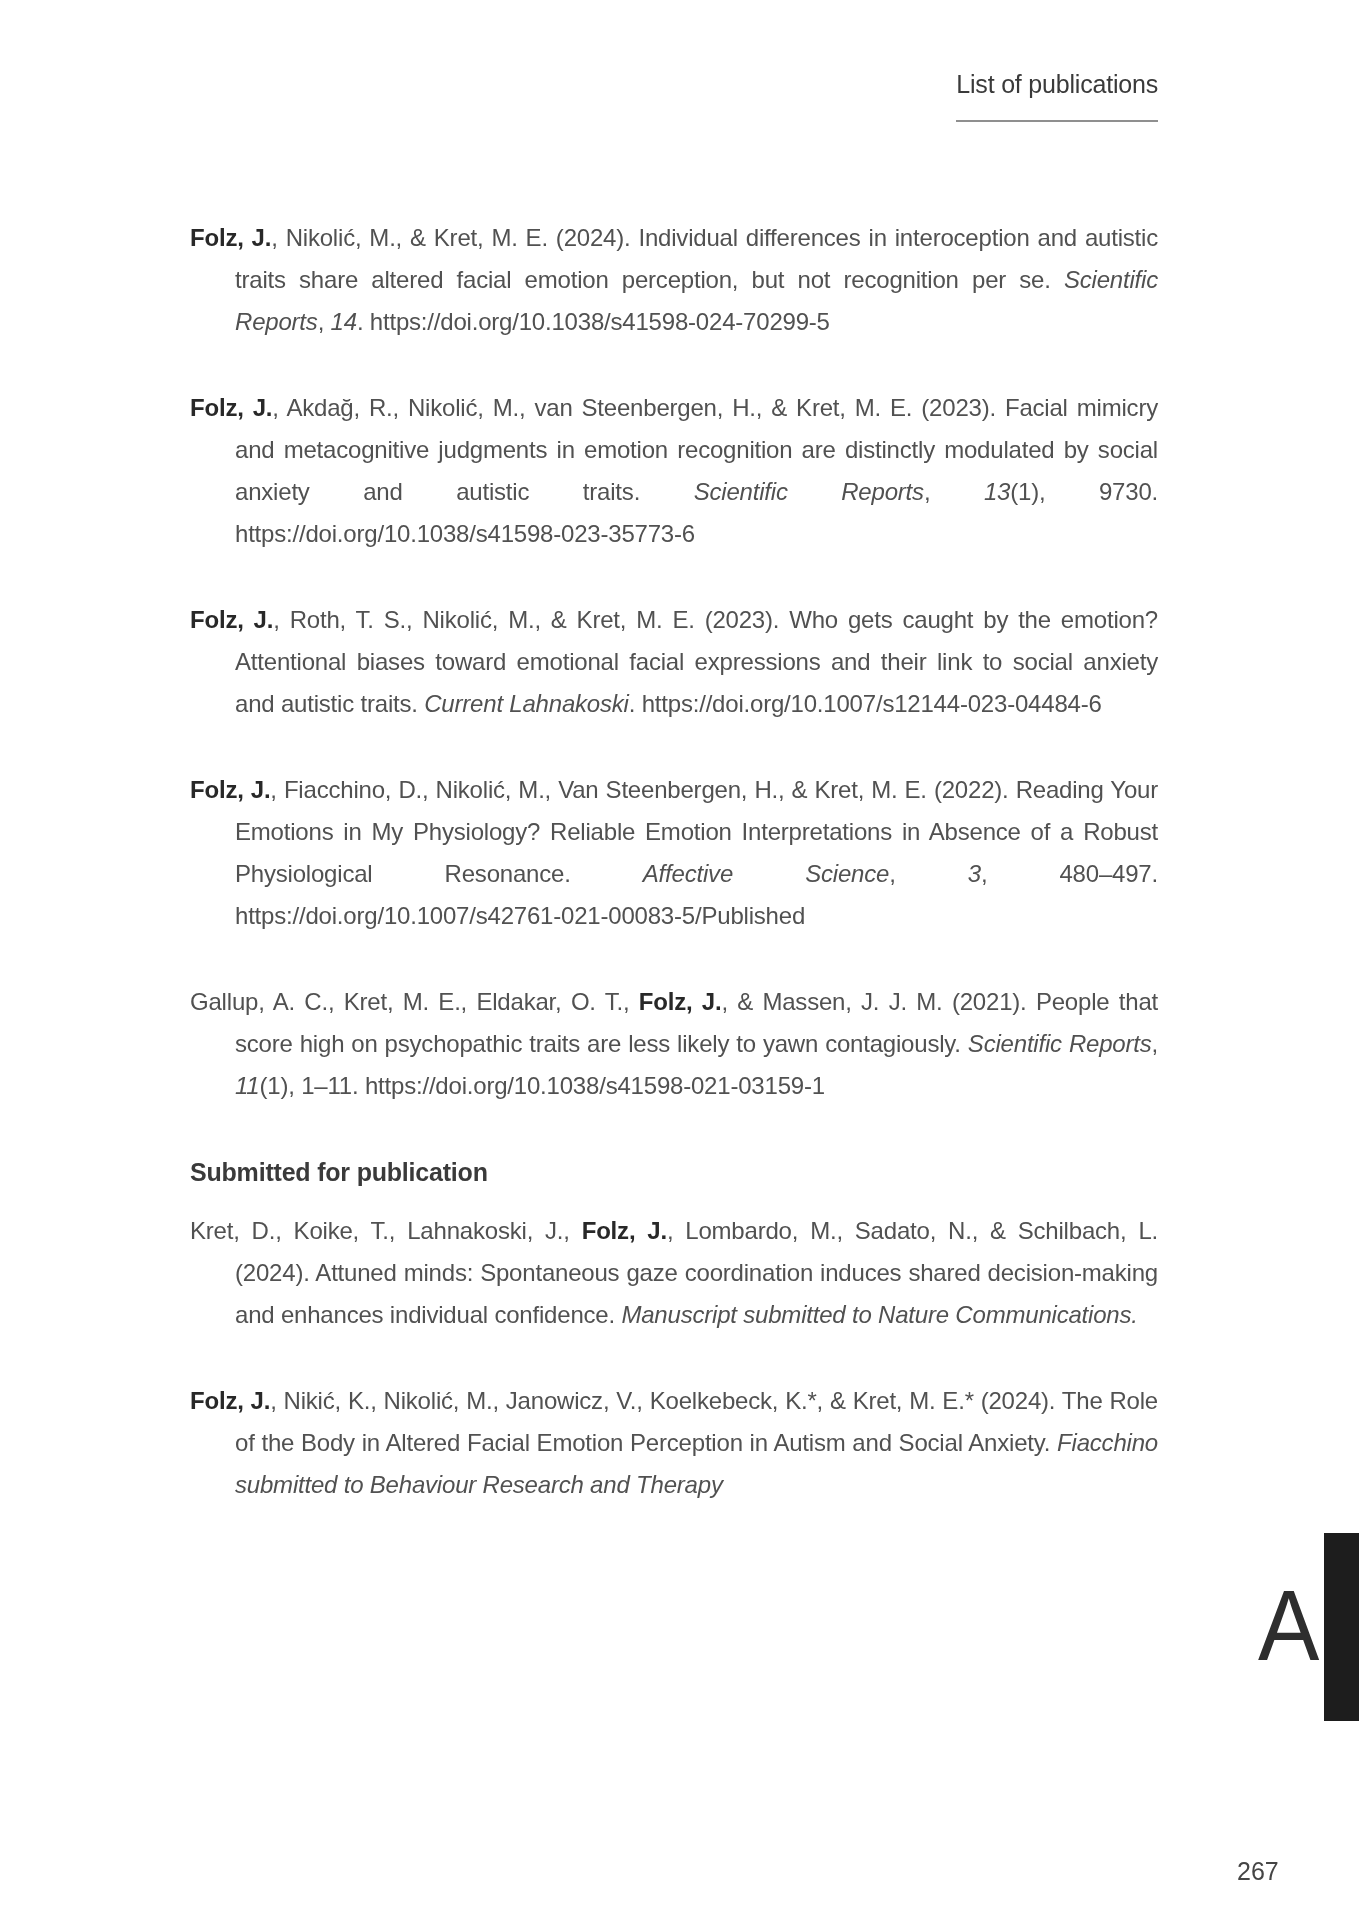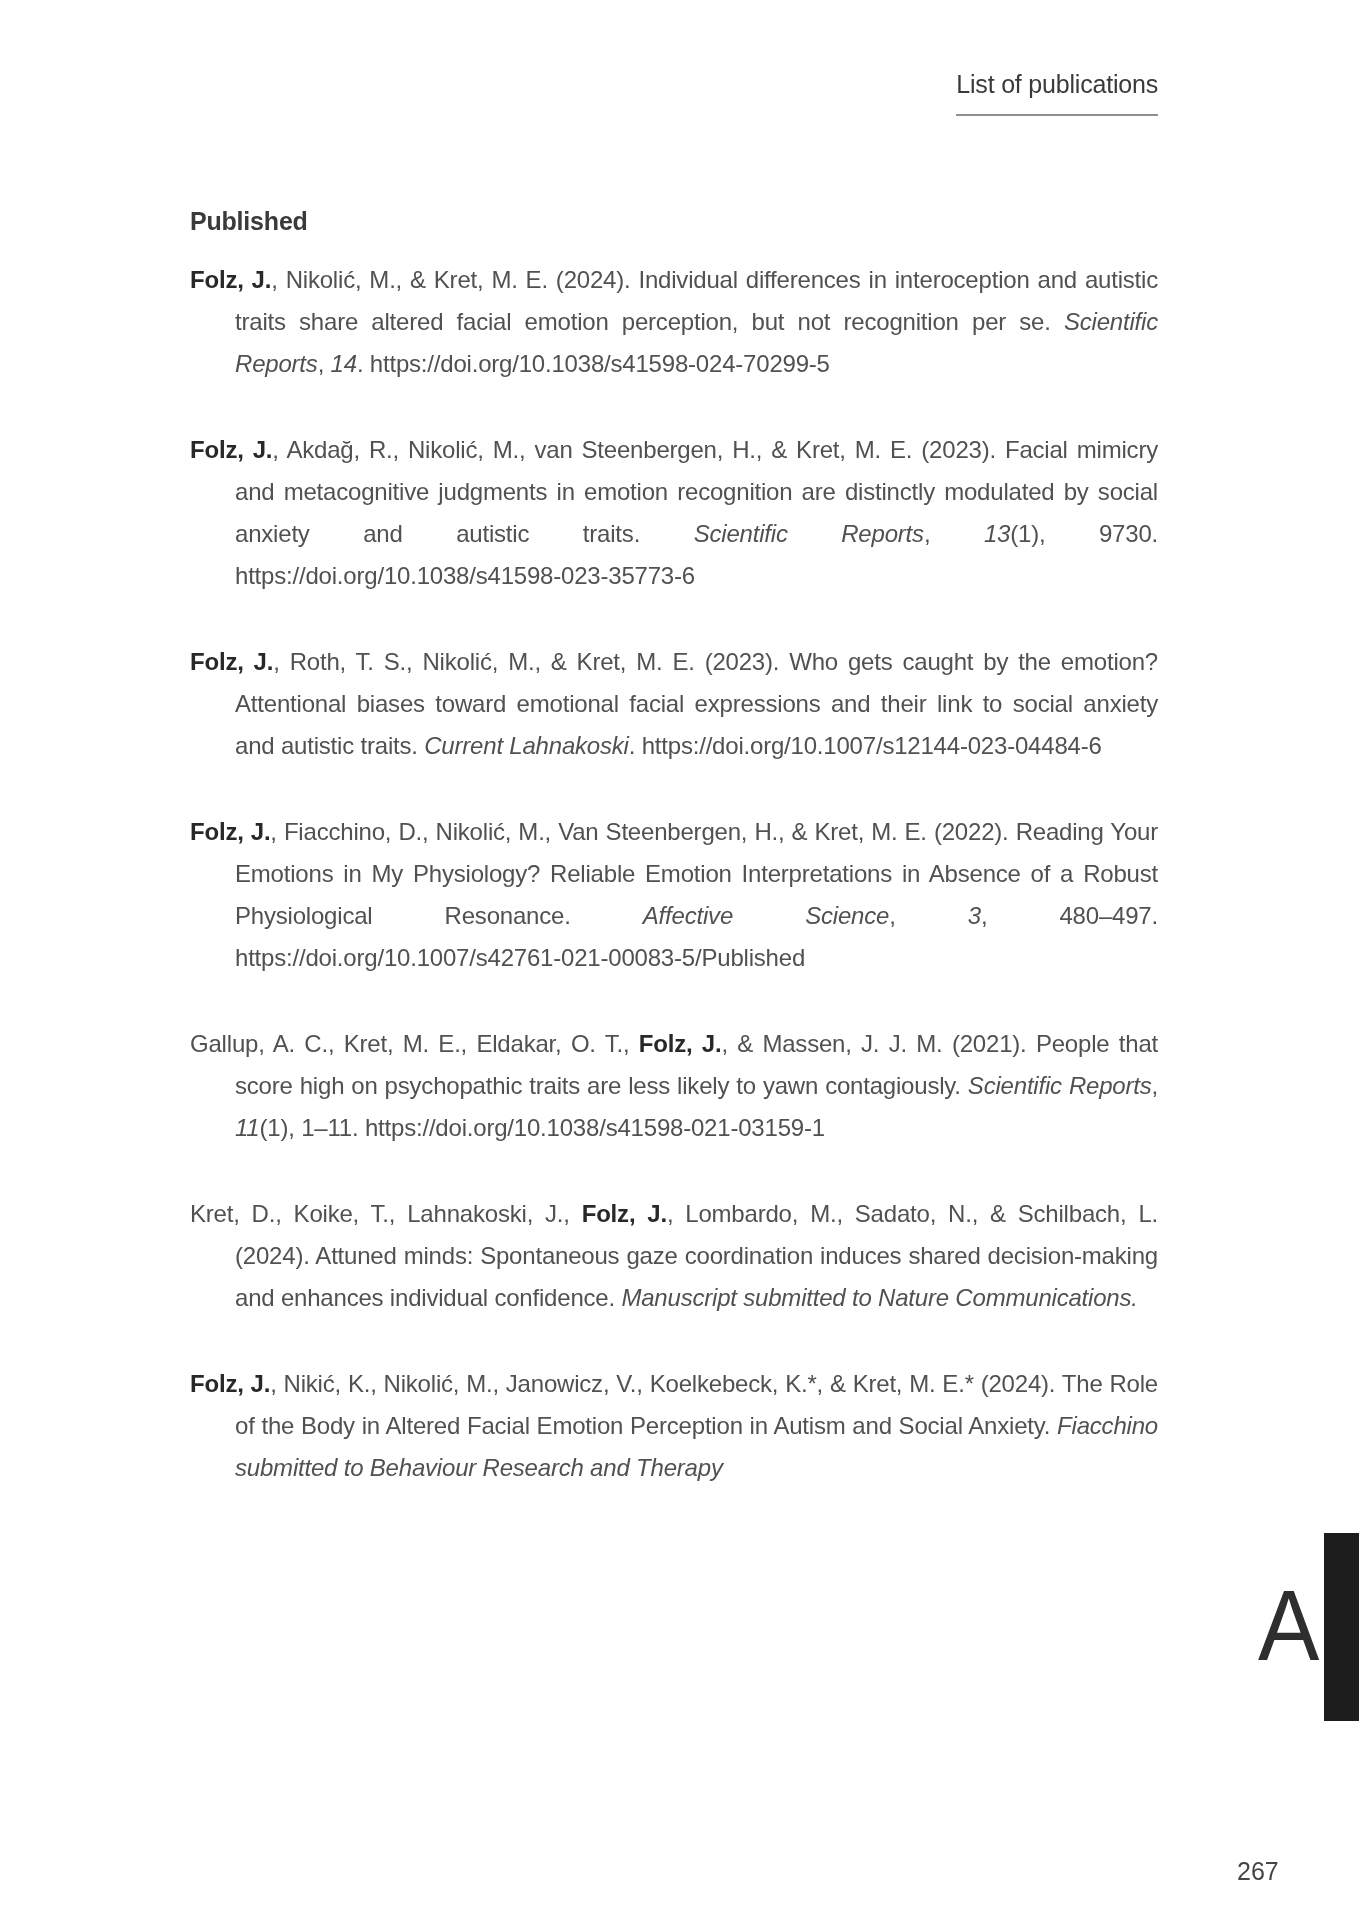--- a/index.html
+++ b/index.html
@@ -24,21 +24,21 @@
   .header {
     position: absolute;
     top: 70px;
     right: 201px;
   }
   .header-text {
     display: inline-block;
     font-size: 25px;
     letter-spacing: -0.2px;
     color: var(--heading);
-    padding-bottom: 15px;
+    padding-bottom: 21px;
     border-bottom: 2px solid var(--underline);
   }
   .content {
     position: absolute;
     left: 190px;
     top: 200px;
     width: 968px;
   }
   .section-heading {
     font-size: 25px;
@@ -93,29 +93,29 @@
 <body>
 
 <div class="page">
 
   <div class="header">
     <span class="header-text">List of publications</span>
   </div>
 
   <main class="content">
   <section class="pub-section">
-    <h2 class="section-heading">Published</h2>
   <p class="ref"><span class="seg-bold">Folz, J.</span><span class="">, Nikolić, M., &amp; Kret, M. E. (2024). Individual differences in interoception and autistic traits share altered facial emotion perception, but not recognition per se. </span><span class=" seg-italic">Scientific Reports</span><span class="">, </span><span class=" seg-italic">14</span><span class="">. https://doi.org/10.1038/s41598-024-70299-5</span></p>
         <p class="ref"><span class="seg-bold">Folz, J.</span><span class="">, Akdağ, R., Nikolić, M., van Steenbergen, H., &amp; Kret, M. E. (2023). Facial mimicry and metacognitive judgments in emotion recognition are distinctly modulated by social anxiety and autistic traits. </span><span class=" seg-italic">Scientific Reports</span><span class="">, </span><span class=" seg-italic">13</span><span class="">(1), 9730. https://doi.org/10.1038/s41598-023-35773-6</span></p>
         <p class="ref"><span class="seg-bold">Folz, J.</span><span class="">, Roth, T. S., Nikolić, M., &amp; Kret, M. E. (2023). Who gets caught by the emotion? Attentional biases toward emotional facial expressions and their link to social anxiety and autistic traits. </span><span class=" seg-italic">Current Lahnakoski</span><span class="">. https://doi.org/10.1007/s12144-023-04484-6</span></p>
         <p class="ref"><span class="seg-bold">Folz, J.</span><span class="">, Fiacchino, D., Nikolić, M., Van Steenbergen, H., &amp; Kret, M. E. (2022). Reading Your Emotions in My Physiology? Reliable Emotion Interpretations in Absence of a Robust Physiological Resonance. </span><span class=" seg-italic">Affective Science</span><span class="">, </span><span class=" seg-italic">3</span><span class="">, 480–497. https://doi.org/10.1007/s42761-021-00083-5/Published</span></p>
         <p class="ref"><span class="">Gallup, A. C., Kret, M. E., Eldakar, O. T., </span><span class="seg-bold">Folz, J.</span><span class="">, &amp; Massen, J. J. M. (2021). People that score high on psychopathic traits are less likely to yawn contagiously. </span><span class=" seg-italic">Scientific Reports</span><span class="">, </span><span class=" seg-italic">11</span><span class="">(1), 1–11. https://doi.org/10.1038/s41598-021-03159-1</span></p>
       </section>
 
   <section class="pub-section">
+    <h2 class="section-heading">Submitted for publication</h2>
   <p class="ref"><span class="">Kret, D., Koike, T., Lahnakoski, J., </span><span class="seg-bold">Folz, J.</span><span class="">, Lombardo, M., Sadato, N., &amp; Schilbach, L. (2024). Attuned minds: Spontaneous gaze coordination induces shared decision-making and enhances individual confidence. </span><span class=" seg-italic">Manuscript submitted to Nature Communications.</span></p>
         <p class="ref"><span class="seg-bold">Folz, J.</span><span class="">, Nikić, K., Nikolić, M., Janowicz, V., Koelkebeck, K.*, &amp; Kret, M. E.* (2024). The Role of the Body in Altered Facial Emotion Perception in Autism and Social Anxiety. </span><span class=" seg-italic">Fiacchino submitted to Behaviour Research and Therapy</span></p>
       </section>
 </main>
 
   <span class="appendix-letter">A</span>
 
   <div class="appendix-tab"></div>
 
   <div class="page-number">267</div>

